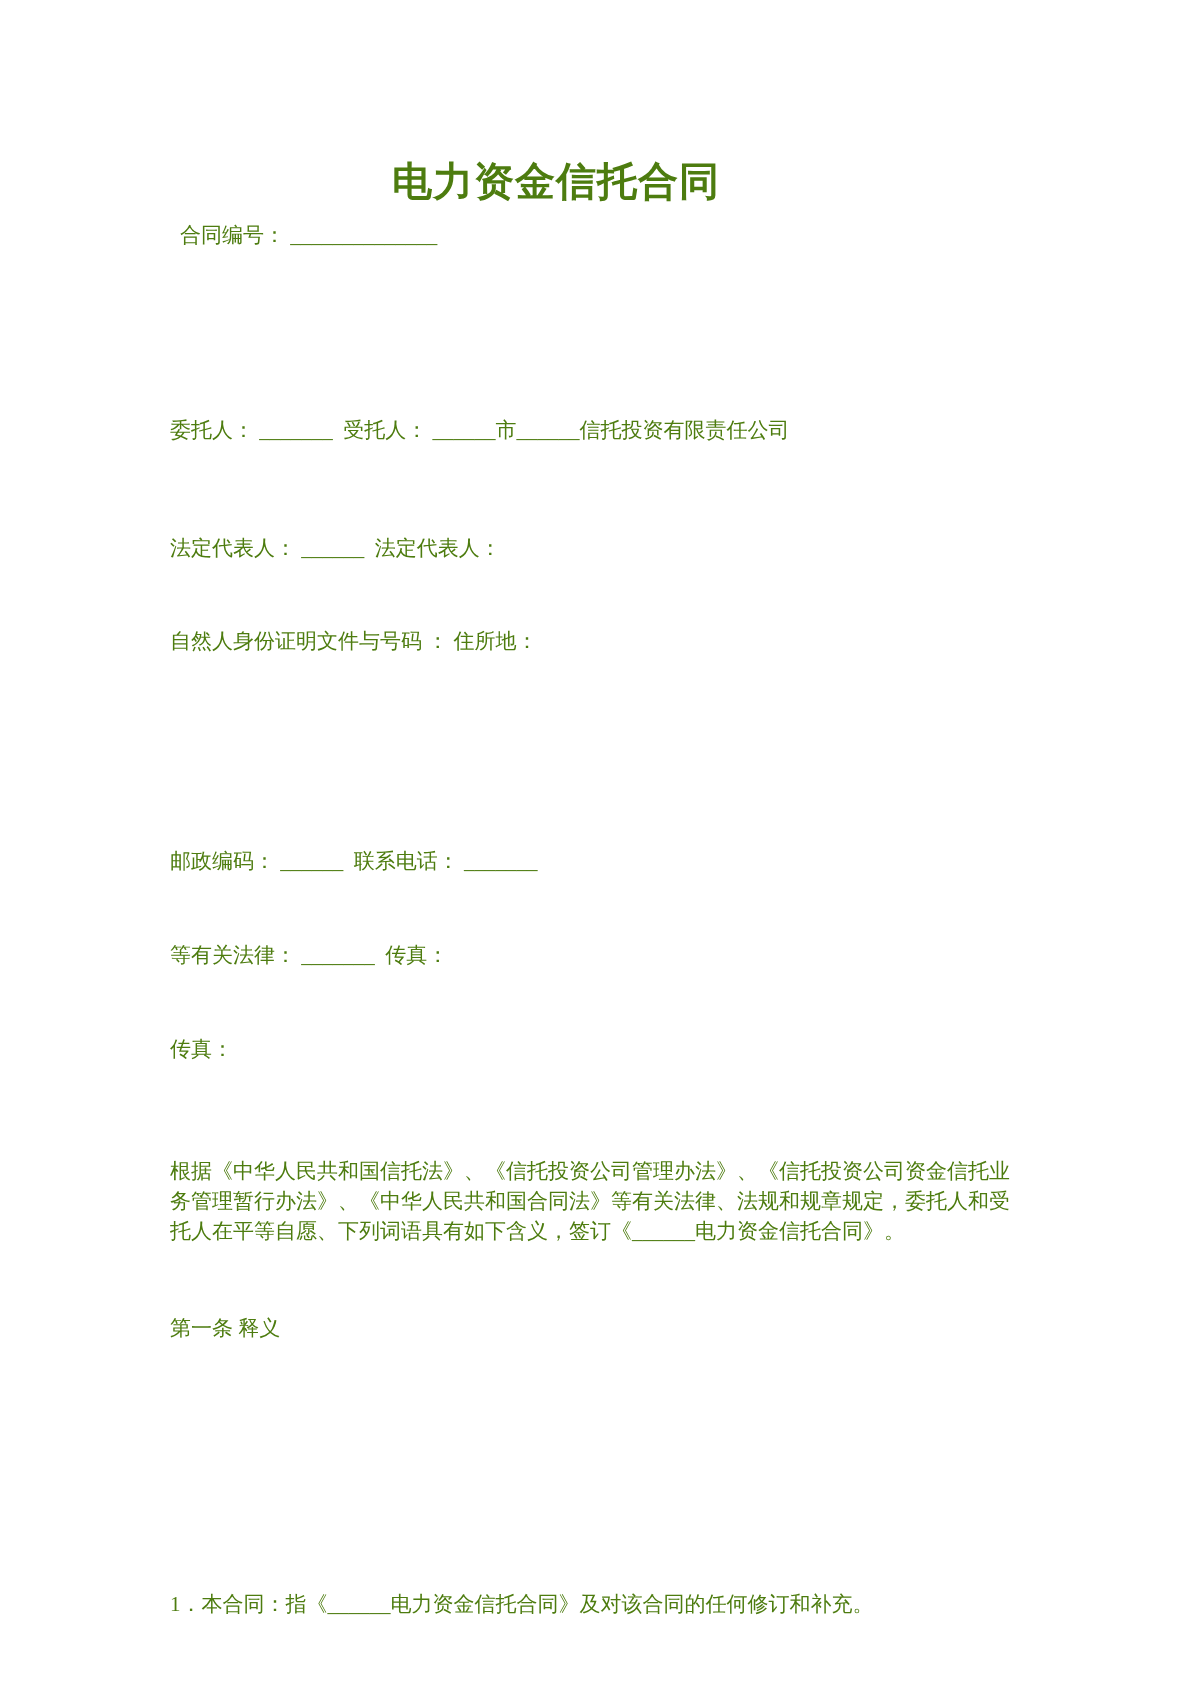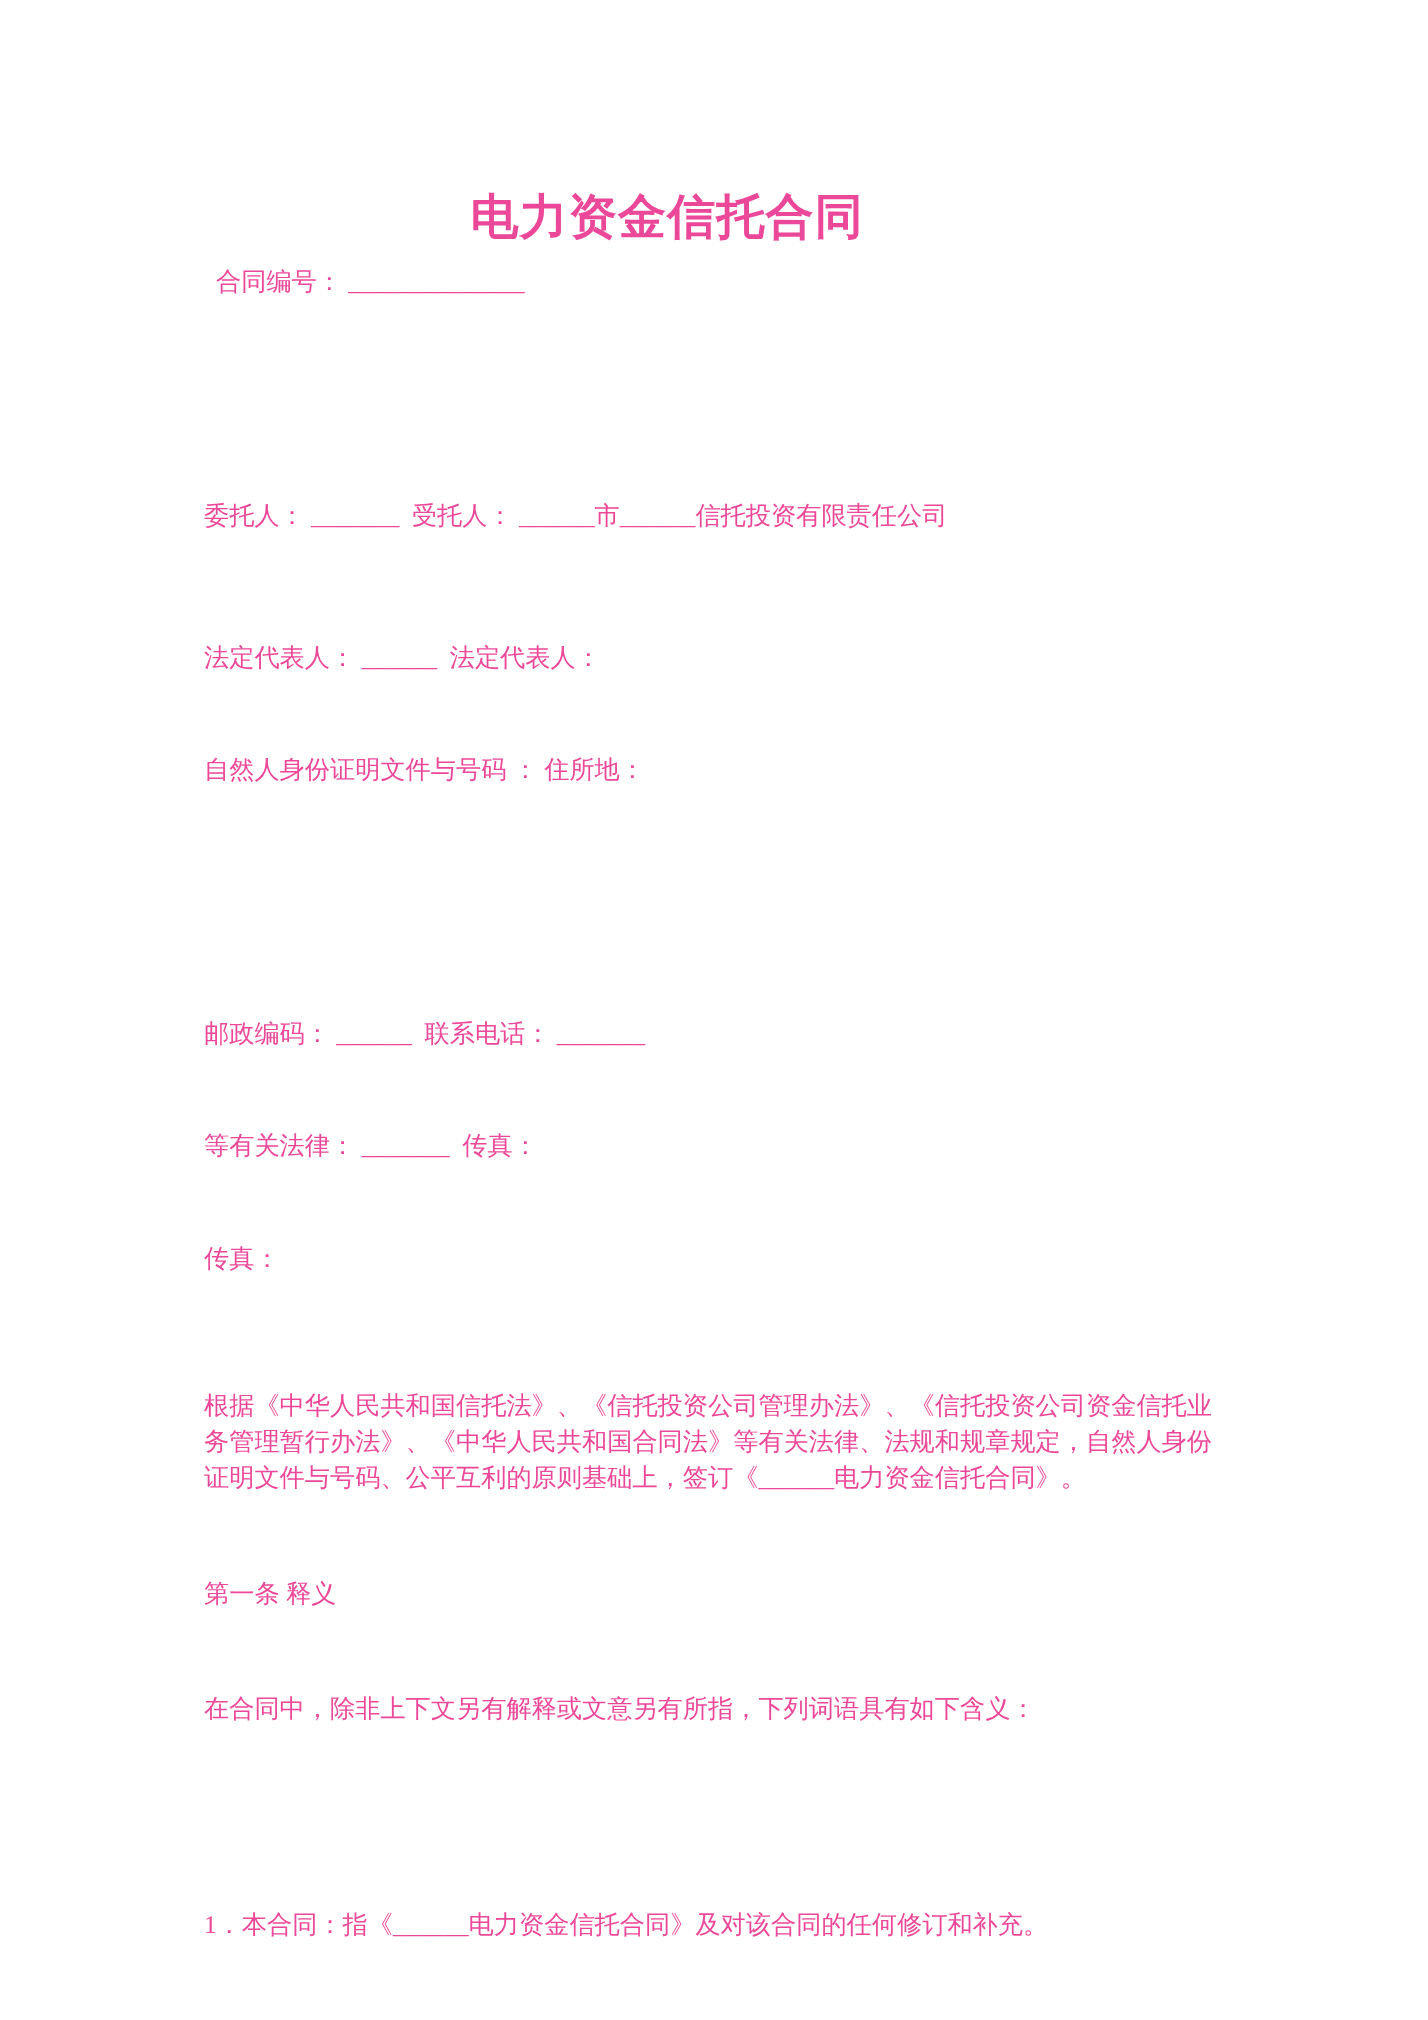--- a/index.html
+++ b/index.html
@@ -5,21 +5,21 @@
   html, body {
     margin: 0;
     padding: 0;
     background: #ffffff;
   }
   .page {
     position: relative;
     width: 1190px;
     height: 1683px;
     background: #ffffff;
-    color: #ec4899;
+    color: #4d7c0f;
     font-family: "Liberation Serif", serif;
     overflow: hidden;
   }
   .doc-title {
     position: absolute;
     left: 170px;
     top: 156px;
     width: 772px;
     text-align: center;
     font-size: 40px;
@@ -73,21 +73,20 @@
 
   <div class="line f2">自然人身份证明文件与号码 ： 住所地：</div>
 
 
   <div class="line f4">邮政编码： ______  联系电话： _______</div>
 
   <div class="line f5">等有关法律： _______  传真：</div>
 
   <div class="line f6">传真：</div>
 
-  <div class="para l-preamble">根据《中华人民共和国信托法》、《信托投资公司管理办法》、《信托投资公司资金信托业务管理暂行办法》、《中华人民共和国合同法》等有关法律、法规和规章规定，自然人身份证明文件与号码、公平互利的原则基础上，签订《______电力资金信托合同》。</div>
+  <div class="para l-preamble">根据《中华人民共和国信托法》、《信托投资公司管理办法》、《信托投资公司资金信托业务管理暂行办法》、《中华人民共和国合同法》等有关法律、法规和规章规定，委托人和受托人在平等自愿、下列词语具有如下含义，签订《______电力资金信托合同》。</div>
 
   <div class="line l-article">第一条 释义</div>
 
-  <div class="line l-intro">在合同中，除非上下文另有解释或文意另有所指，下列词语具有如下含义：</div>
 
   <div class="line l-item1">1．本合同：指《______电力资金信托合同》及对该合同的任何修订和补充。</div>
 
 </div>
 
 </body></html>

